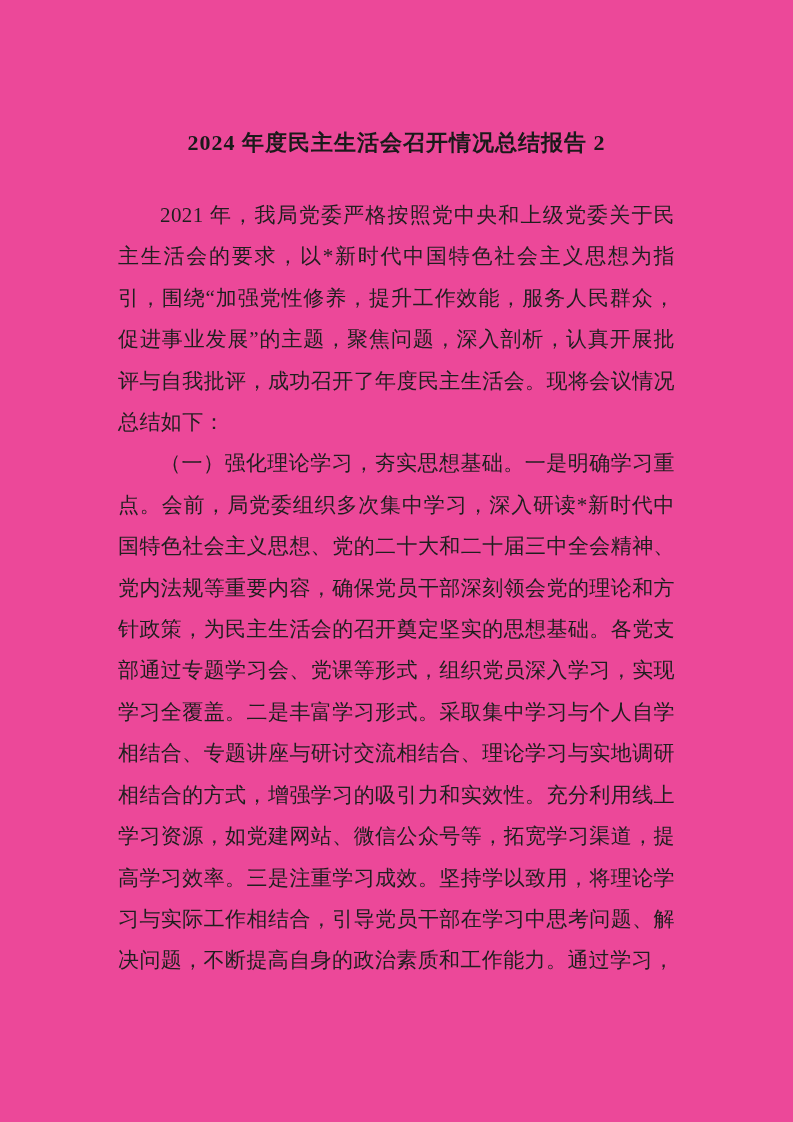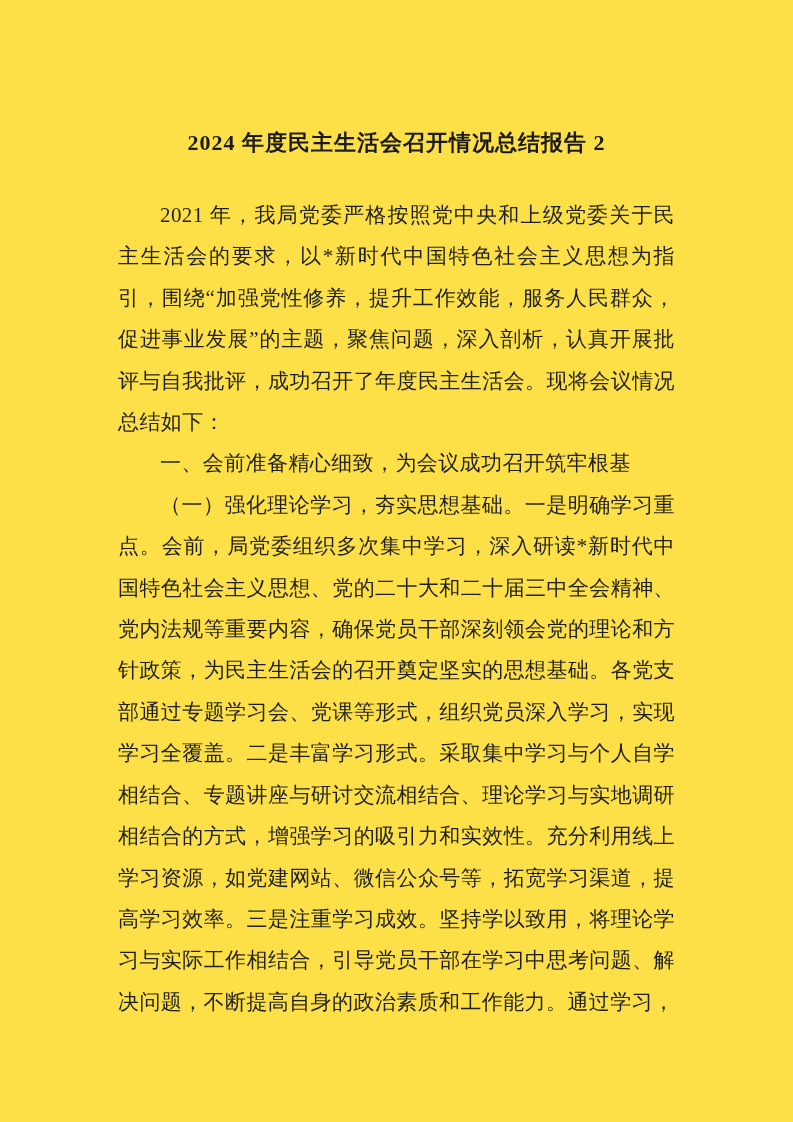--- a/index.html
+++ b/index.html
@@ -4,21 +4,21 @@
 <style>
   html, body {
     margin: 0;
     padding: 0;
     background: #ffffff;
   }
   .page {
     position: relative;
     width: 793px;
     height: 1122px;
-    background: #fde047;
+    background: #ec4899;
     overflow: hidden;
     font-family: "Liberation Serif", "DejaVu Serif", serif;
     color: #1f1f1f;
     -webkit-font-smoothing: antialiased;
   }
   .doc-title {
     margin: 0;
     padding-top: 129px;
     font-size: 22px;
     font-weight: bold;
@@ -44,16 +44,15 @@
     font-weight: normal;
   }
 </style>
 </head>
 <body>
 
 <div class="page">
   <h1 class="doc-title">2024 年度民主生活会召开情况总结报告 2</h1>
   <div class="doc-body">
     <p class="para">2021 年，我局党委严格按照党中央和上级党委关于民主生活会的要求，以*新时代中国特色社会主义思想为指引，围绕“加强党性修养，提升工作效能，服务人民群众，促进事业发展”的主题，聚焦问题，深入剖析，认真开展批评与自我批评，成功召开了年度民主生活会。现将会议情况总结如下：</p>
-    <p class="para heading">一、会前准备精心细致，为会议成功召开筑牢根基</p>
     <p class="para">（一）强化理论学习，夯实思想基础。一是明确学习重点。会前，局党委组织多次集中学习，深入研读*新时代中国特色社会主义思想、党的二十大和二十届三中全会精神、党内法规等重要内容，确保党员干部深刻领会党的理论和方针政策，为民主生活会的召开奠定坚实的思想基础。各党支部通过专题学习会、党课等形式，组织党员深入学习，实现学习全覆盖。二是丰富学习形式。采取集中学习与个人自学相结合、专题讲座与研讨交流相结合、理论学习与实地调研相结合的方式，增强学习的吸引力和实效性。充分利用线上学习资源，如党建网站、微信公众号等，拓宽学习渠道，提高学习效率。三是注重学习成效。坚持学以致用，将理论学习与实际工作相结合，引导党员干部在学习中思考问题、解决问题，不断提高自身的政治素质和工作能力。通过学习，</p>
   </div>
 </div>
 
 </body></html>

